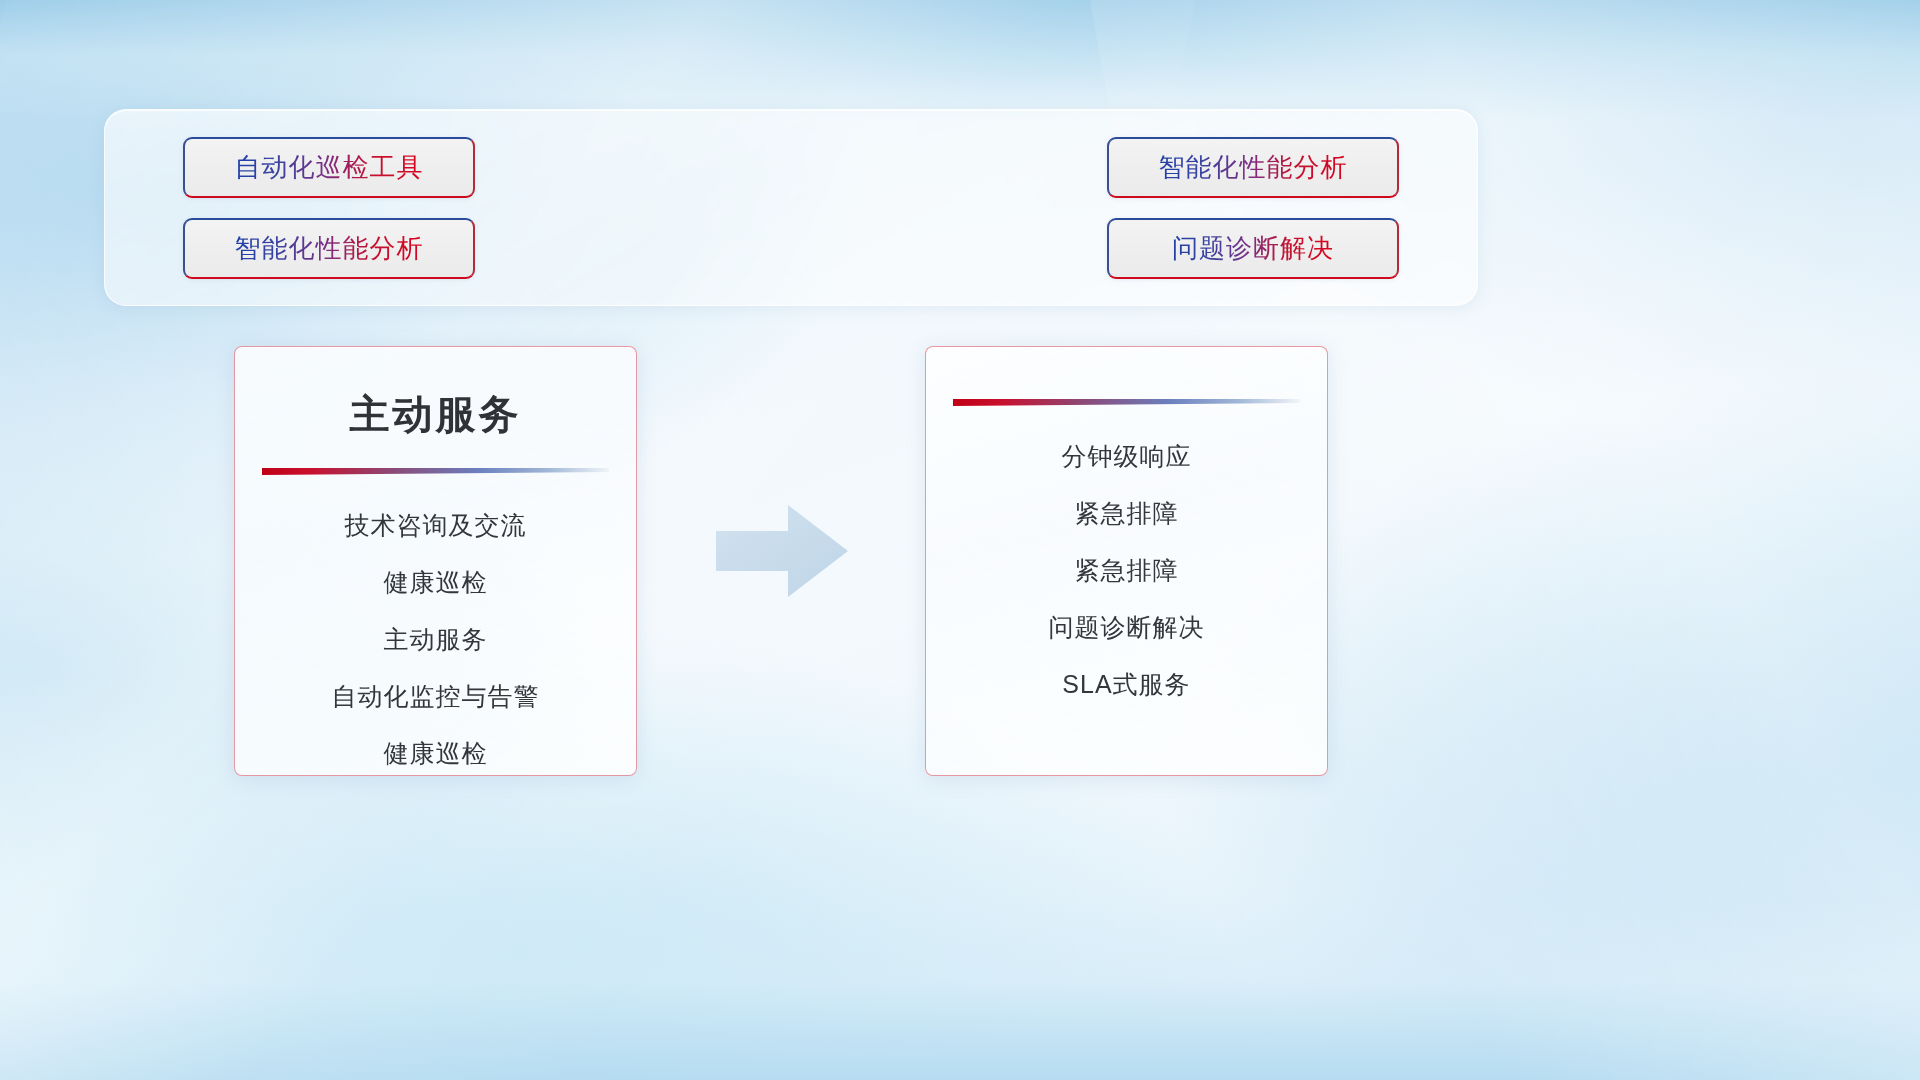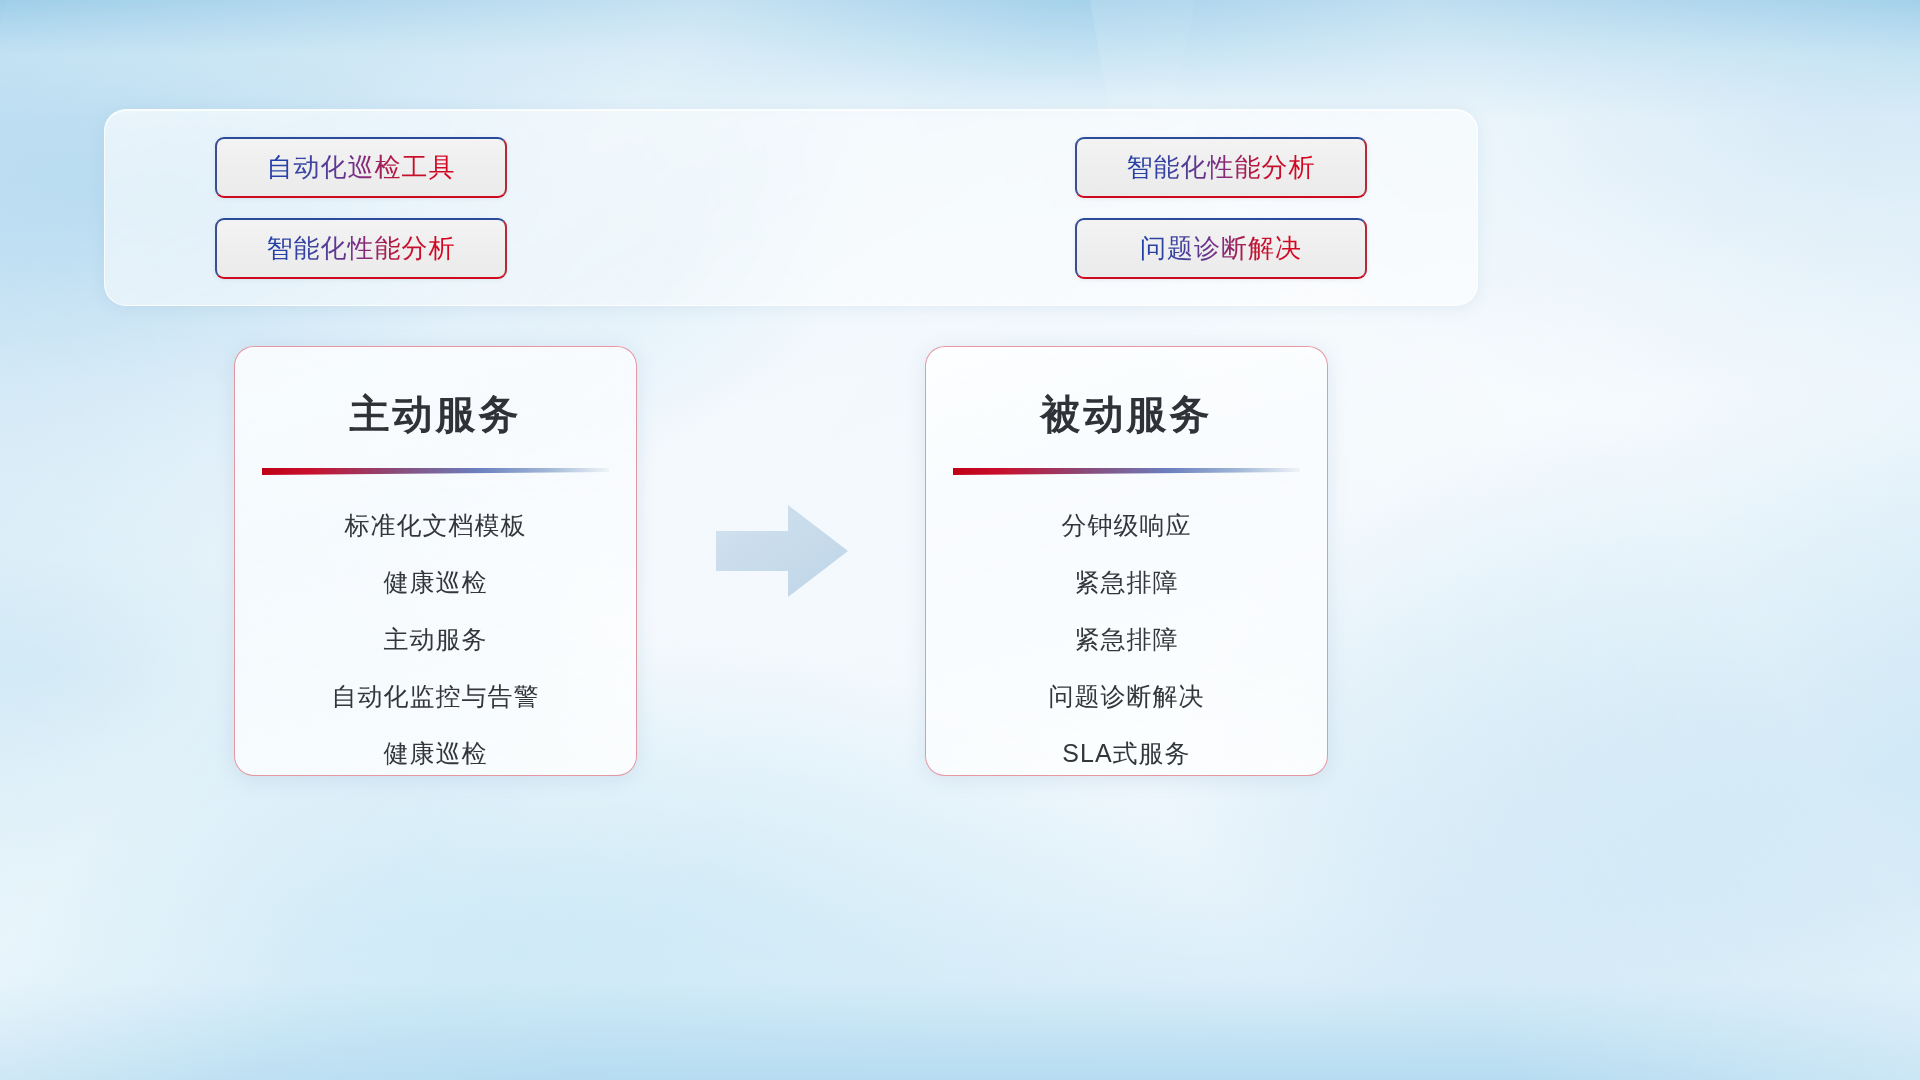--- a/index.html
+++ b/index.html
@@ -46,21 +46,21 @@
   #top-panel {
     position:absolute;
     left:104px; top:109px; width:1374px; height:197px;
     border-radius:22px;
     background:linear-gradient(150deg,rgba(255,255,255,0.66) 0%,rgba(255,255,255,0.40) 45%,rgba(255,255,255,0.58) 100%);
     border:1px solid rgba(255,255,255,0.75);
     box-shadow:0 2px 16px rgba(110,150,185,0.13), inset 0 1px 0 rgba(255,255,255,0.9);
     backdrop-filter:blur(2px);
     display:flex; flex-direction:column;
     justify-content:center;
-    padding:0 110px;
+    padding:0 78px;
     gap:20px;
   }
   .chip-row { display:flex; justify-content:space-between; }
   .chip {
     width:292px; height:61px;
     border-radius:9px;
     background:linear-gradient(180deg,#f3f3f3 0%,#eeeeee 55%,#ebebeb 100%);
     border-style:solid; border-width:2px;
     border-top-color:#2b4c9b;
     border-left-color:#3a4f92;
@@ -77,21 +77,21 @@
     -webkit-background-clip:text; background-clip:text;
     -webkit-text-fill-color:transparent; color:transparent;
     white-space:nowrap;
   }
 
   
   .card {
     position:absolute;
     width:403px; height:430px;
     top:346px;
-    border-radius:20px;
+    border-radius:8px;
     background:linear-gradient(165deg,rgba(255,255,255,0.80) 0%,rgba(250,252,254,0.70) 40%,rgba(255,255,255,0.84) 100%);
     border:1px solid rgba(214,70,86,0.55);
     box-shadow:0 3px 20px rgba(105,145,185,0.16), inset 0 1px 0 rgba(255,255,255,0.95);
     padding:26px 28px 0;
     display:flex; flex-direction:column; align-items:center;
   }
   #card-active  { left:234px; }
   #card-passive { left:925px; }
 
   .card-title {
@@ -157,41 +157,40 @@
       <span class="chip-label">问题诊断解决</span>
     </div>
   </div>
 
 </div>
 
 <div class="card" id="card-active">
   <div class="card-title">主动服务</div>
   <div class="card-rule"></div>
   <ul class="card-list">
-    <li>标准化文档模板</li>
+    <li>技术咨询及交流</li>
     <li>健康巡检</li>
     <li>主动服务</li>
     <li>自动化监控与告警</li>
     <li>健康巡检</li>
   </ul>
 </div>
 
 <svg id="flow-arrow" viewBox="0 0 132 92">
   <defs>
     <linearGradient id="arrowGrad" x1="0" y1="0" x2="1" y2="1">
       <stop offset="0%" stop-color="#cfe0ee"></stop>
       <stop offset="55%" stop-color="#c3d8e9"></stop>
       <stop offset="100%" stop-color="#b9d2e6"></stop>
     </linearGradient>
   </defs>
   <path d="M0,26 L72,26 L72,0 L132,46 L72,92 L72,66 L0,66 Z" fill="url(#arrowGrad)" opacity="0.92"></path>
 </svg>
 
 <div class="card" id="card-passive">
-  <div class="card-title">被动服务</div>
   <div class="card-rule"></div>
   <ul class="card-list">
     <li>分钟级响应</li>
     <li>紧急排障</li>
     <li>紧急排障</li>
     <li>问题诊断解决</li>
     <li>SLA式服务</li>
   </ul>
 </div>
 

